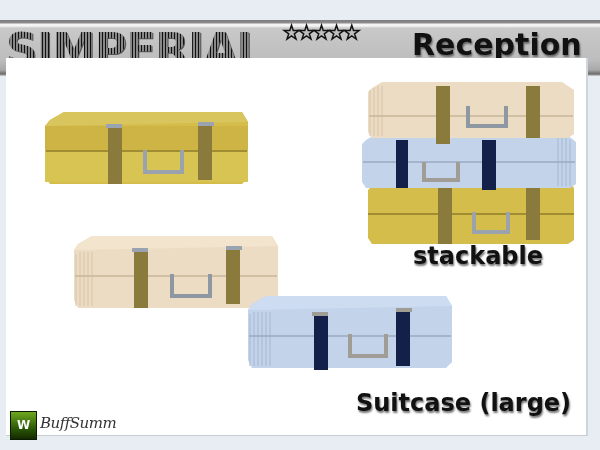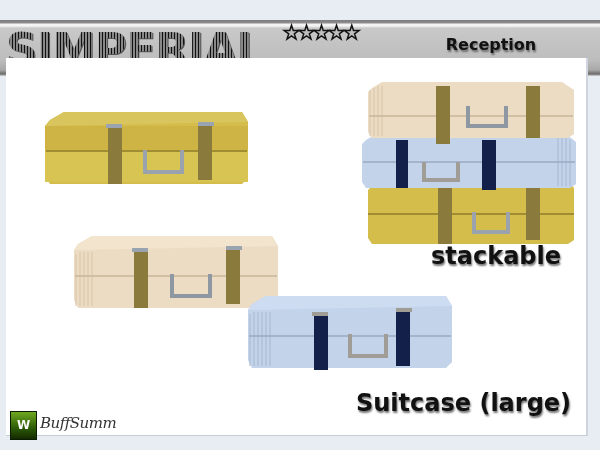--- a/index.html
+++ b/index.html
@@ -8,24 +8,24 @@
   .header{position:absolute;left:0;top:0;width:600px;height:56px;
     background:linear-gradient(#7b7b7b 0,#8f8f8f 3px,#f4f4f4 4px,#f4f4f4 6px,#c9c9c9 8px,#bdbdbd 40px,#a8a8a8 50px,#6b6b6b 54px,#d6d6d6 56px);margin-top:20px;}
   .brand{position:absolute;left:6px;top:6px;font-family:"DejaVu Sans",sans-serif;font-weight:bold;font-size:44px;letter-spacing:-1px;line-height:48px;
     color:#2a2a2a;
     background:repeating-linear-gradient(90deg,#111 0,#111 1.5px,#888 1.5px,#888 3px);
     -webkit-background-clip:text;background-clip:text;-webkit-text-fill-color:transparent;
     filter:drop-shadow(1px 1px 0 #555);}
   .stars{position:absolute;left:283px;top:2px;font-size:19px;color:#bfbfbf;letter-spacing:-2px;
     -webkit-text-stroke:1.5px #111;line-height:20px;}
   .hotel{position:absolute;left:292px;top:20px;font-size:27px;font-weight:bold;color:#111;line-height:30px;text-shadow:1px 1px 1px #666;}
-  .section{position:absolute;left:412px;top:10px;width:158px;text-align:center;font-size:16px;font-weight:bold;color:#111;line-height:30px;text-shadow:1px 2px 2px #666;}
+  .section{position:absolute;left:412px;top:10px;width:158px;text-align:center;font-size:30px;font-weight:bold;color:#111;line-height:30px;text-shadow:1px 2px 2px #666;}
   .content{position:absolute;left:6px;top:58px;width:580px;height:377px;background:#ffffff;border-right:2px solid #cfd5de;border-bottom:1px solid #c7ccd3;}
   .caption{position:absolute;font-weight:bold;color:#111;text-shadow:1px 2px 2px #777;}
-  .stack-label{left:431px;top:242px;font-size:24px;}
+  .stack-label{left:413px;top:242px;font-size:24px;}
   .product{left:356px;top:389px;font-size:24px;}
   .logo{position:absolute;left:10px;top:411px;width:25px;height:27px;background:linear-gradient(#6fa820,#2c5a06 60%,#142a02);border:1px solid #0c1c00;color:#fff;font-size:12px;font-weight:bold;text-align:center;line-height:27px;}
   .sig{position:absolute;left:40px;top:414px;font-family:"DejaVu Serif",serif;font-style:italic;font-size:15px;color:#333;letter-spacing:-0.5px;}
   
   .case{position:absolute;}
   .case svg{display:block;}
 </style>
 </head>
 <body>
 

